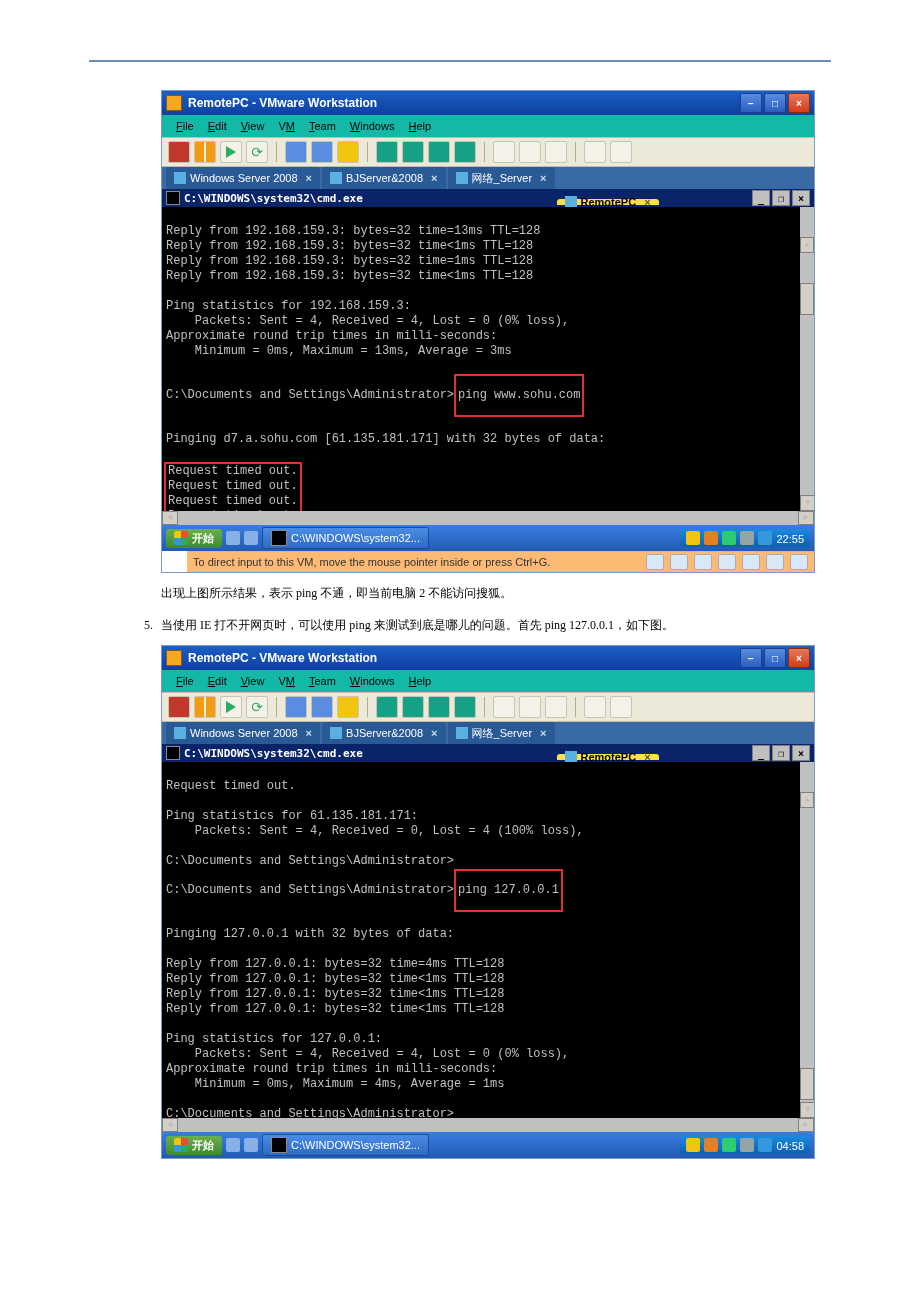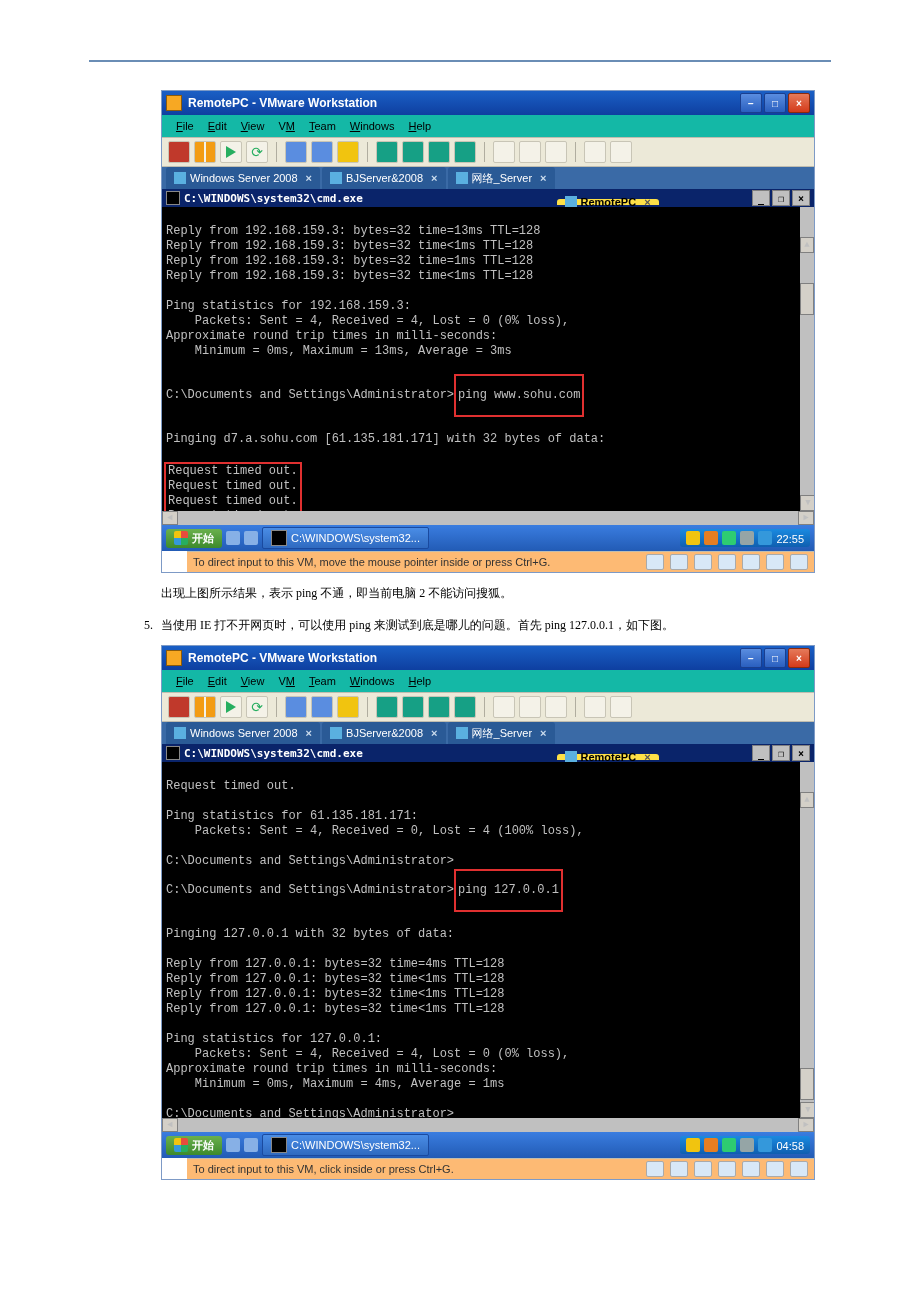--- a/index.html
+++ b/index.html
@@ -505,28 +505,17 @@
         <div class="task-spacer"></div>
         <div class="tray">
           <span class="tray-ic" style="background:#f1c40f"></span>
           <span class="tray-ic" style="background:#e67e22"></span>
           <span class="tray-ic" style="background:#2ecc71"></span>
           <span class="tray-ic" style="background:#95a5a6"></span>
           <span class="tray-ic" style="background:#3498db"></span>
           <span class="clock">04:58</span>
         </div>
       </div>
-      <div class="vm-statusbar">
-        <span>To direct input to this VM, click inside or press Ctrl+G.</span>
-        <span class="spacer"></span>
-        <span class="sic"></span>
-        <span class="sic"></span>
-        <span class="sic"></span>
-        <span class="sic"></span>
-        <span class="sic"></span>
-        <span class="sic"></span>
-        <span class="sic"></span>
-      </div>
     </div>
 
 
   </div>
 </div>
 
 </body></html>

